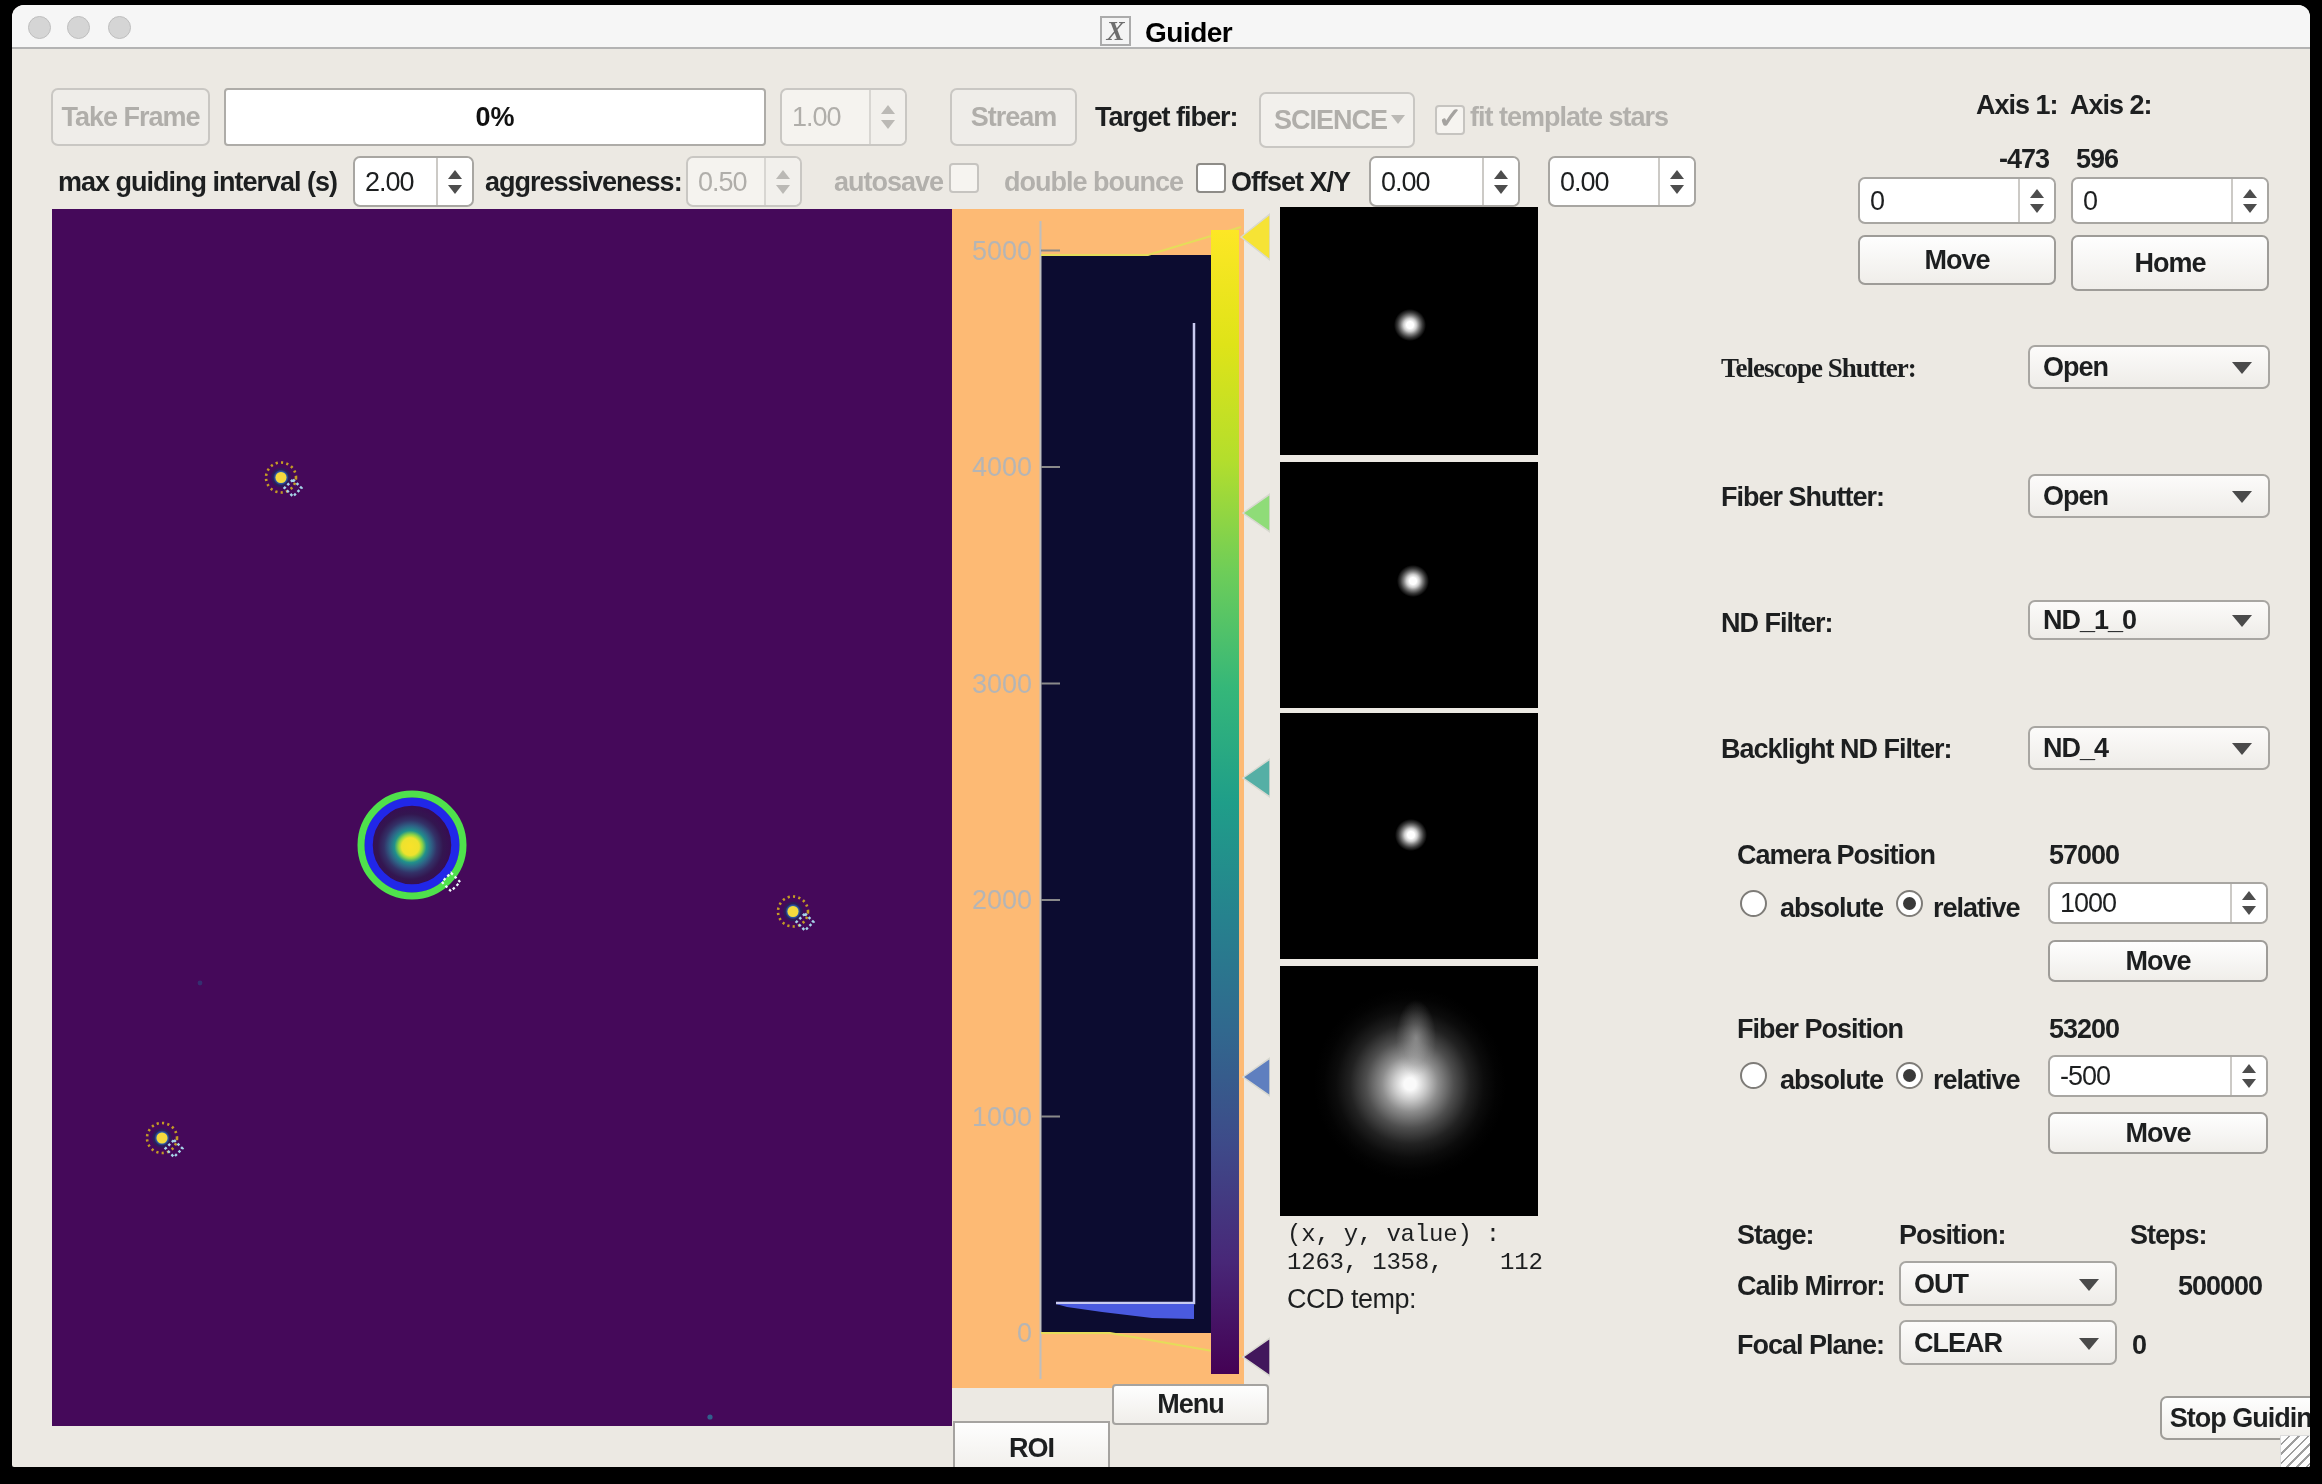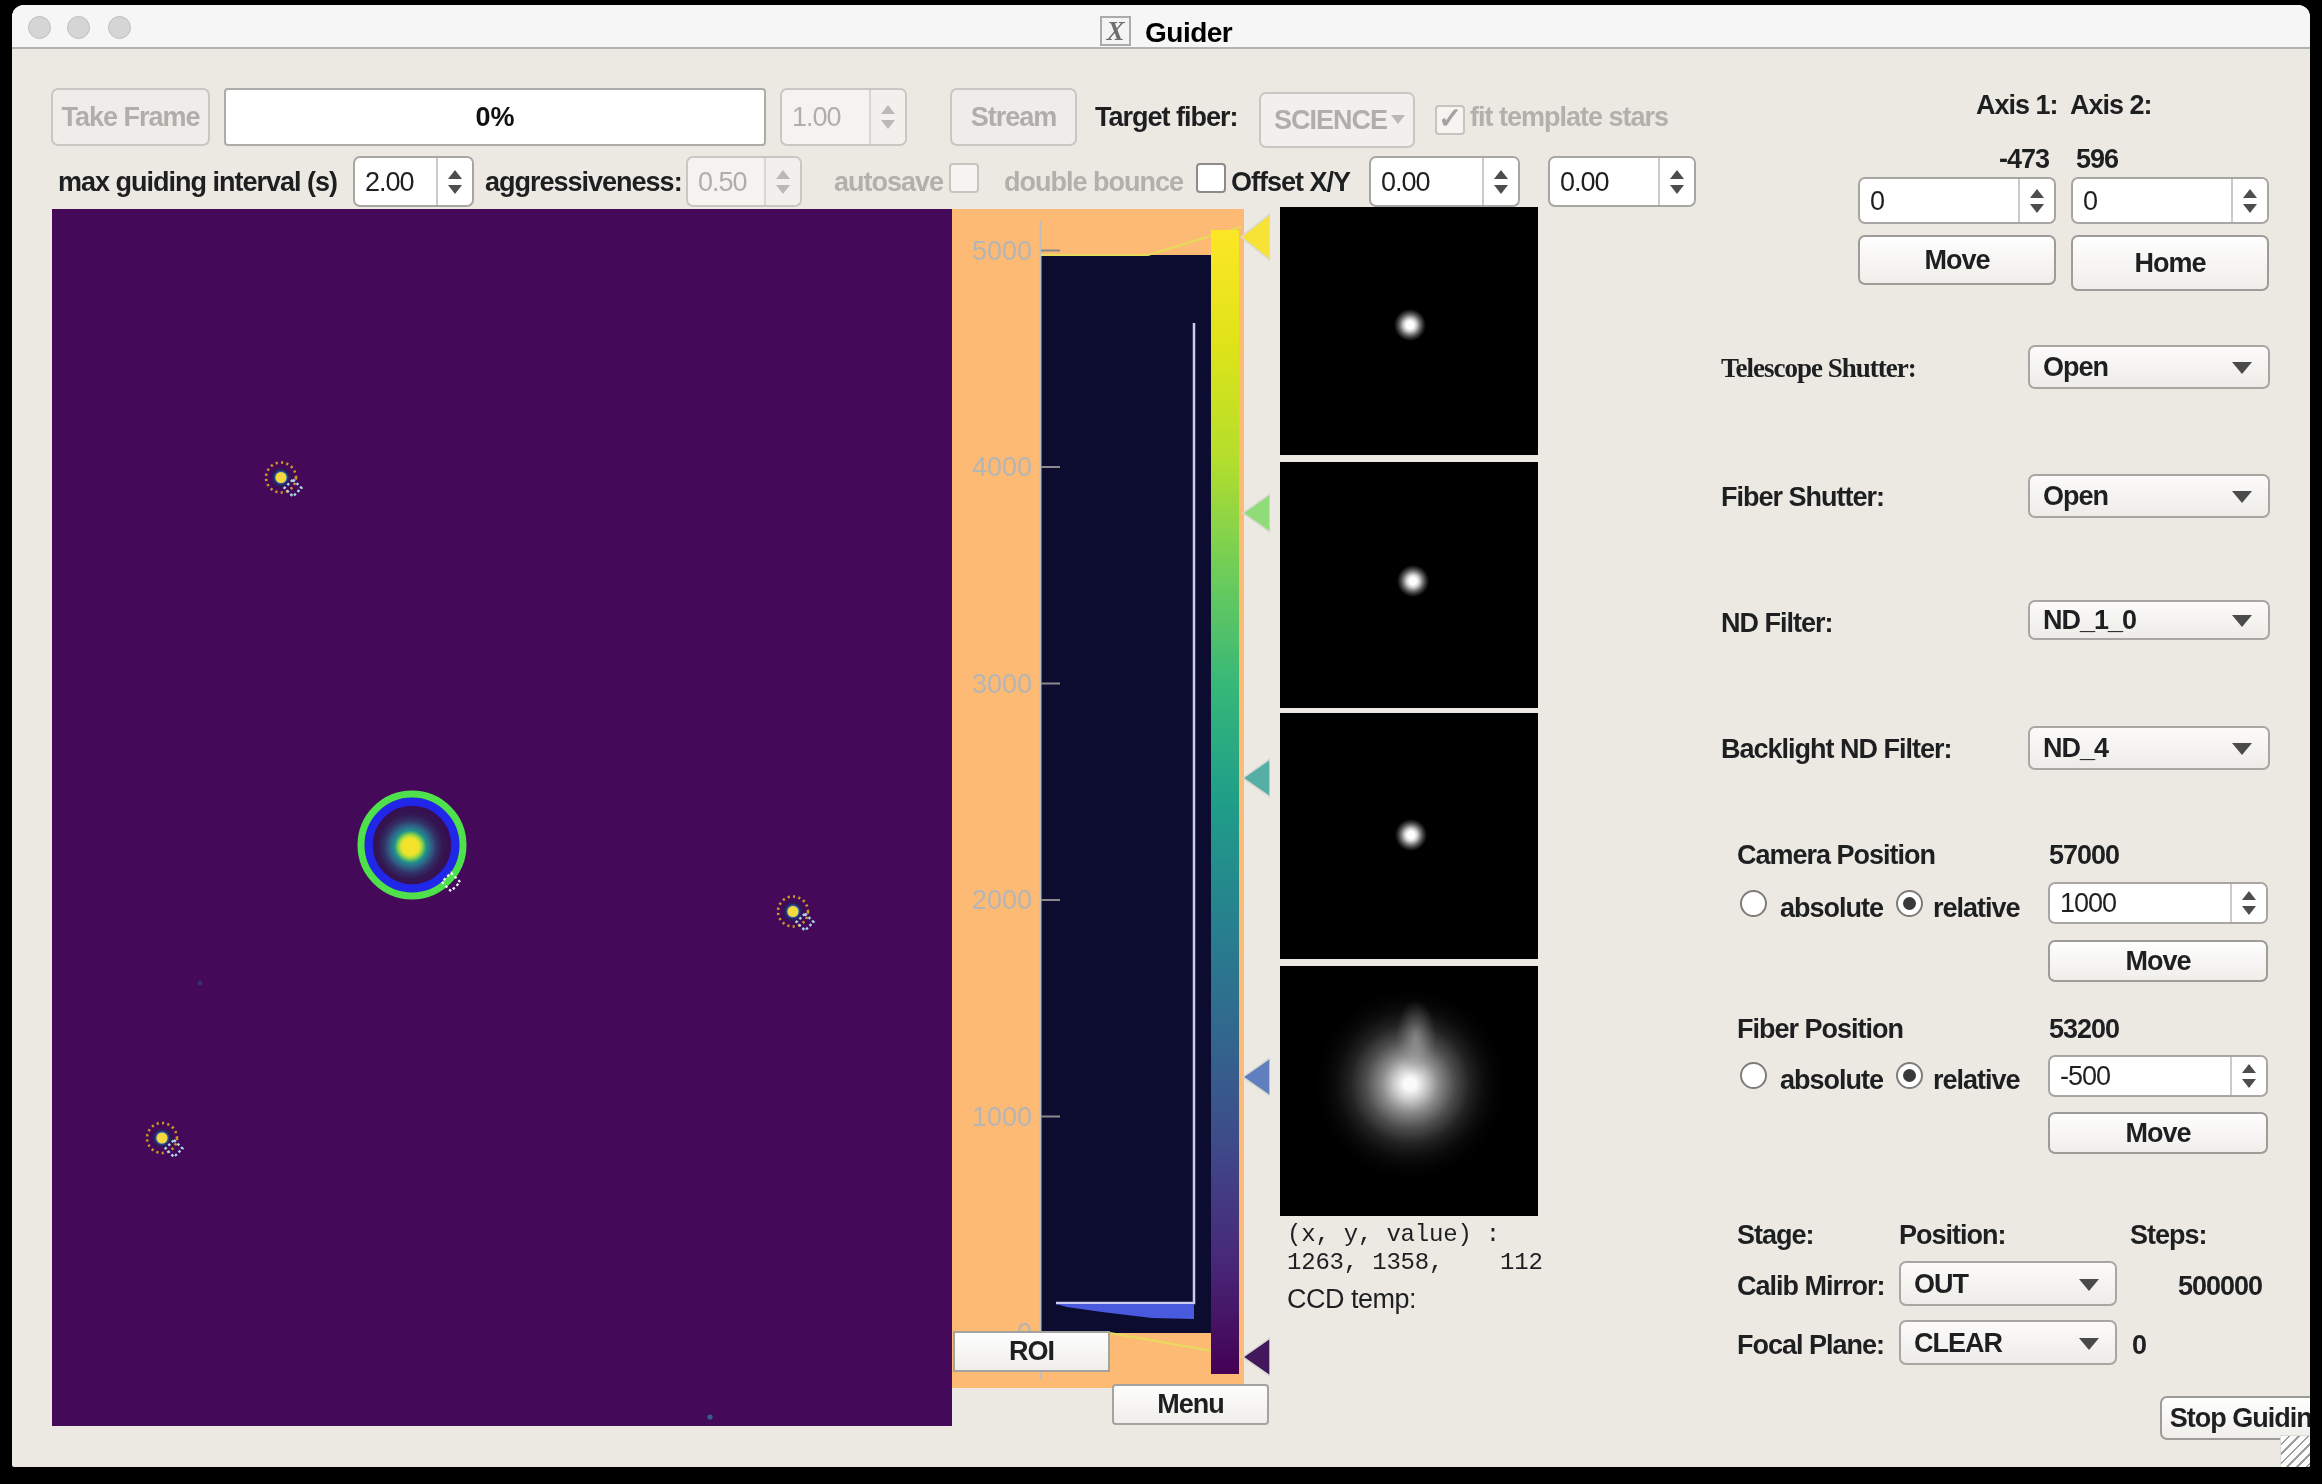--- a/index.html
+++ b/index.html
@@ -192,21 +192,21 @@
 
       <rect x="259" y="21" width="28" height="1144" fill="url(#vir)"></rect>
 
       <path d="M 289 28 L 318 5 L 318 51 Z" fill="#F6E335" stroke="#D8D8D0" stroke-width="1.5"></path>
       <path d="M 291 304 L 318 285 L 318 323 Z" fill="#8FDC78" stroke="#D8D8D0" stroke-width="1.5"></path>
       <path d="M 291 569 L 318 550 L 318 588 Z" fill="#55AFA5" stroke="#D8D8D0" stroke-width="1.5"></path>
       <path d="M 291 868 L 318 849 L 318 887 Z" fill="#5F7FBF" stroke="#D8D8D0" stroke-width="1.5"></path>
       <path d="M 291 1148 L 318 1129 L 318 1167 Z" fill="#42175C" stroke="#D8D8D0" stroke-width="1.5"></path>
     </svg>
   </div>
-  <div class="btn" style="left:941px;top:1326px;width:157px;height:41px;border-radius:0;border-color:#A5A3A0;">ROI</div>
+  <div class="btn" style="left:941px;top:1416px;width:157px;height:54px;border-radius:0;border-color:#A5A3A0;">ROI</div>
   <div class="btn" style="left:1100px;top:1379px;width:157px;height:41px;border-radius:4px;border-color:#A5A3A0;">Menu</div>
 
   <div class="thumb" style="top:202px;height:248px;">
       <div class="tstar" style="left:112px;top:100px;"></div>
     </div>
   <div class="thumb" style="top:457px;height:246px;">
       <div class="tstar" style="left:115px;top:101px;"></div>
     </div>
   <div class="thumb" style="top:708px;height:246px;">
       <div class="tstar" style="left:113px;top:104px;"></div>

